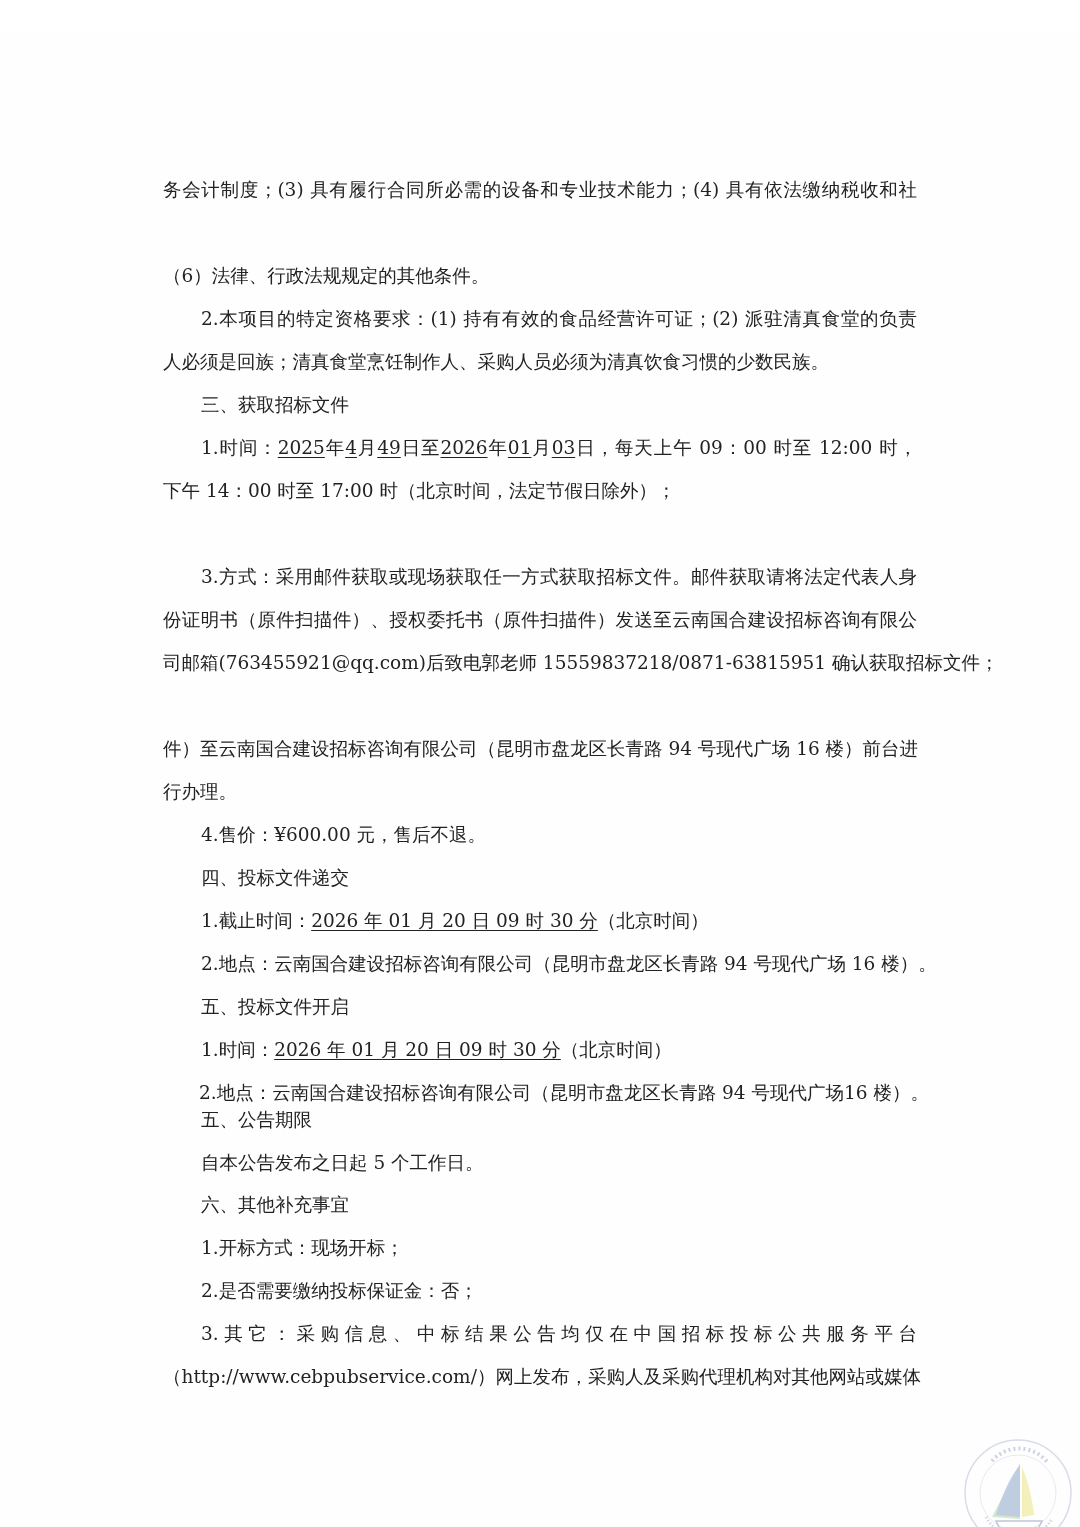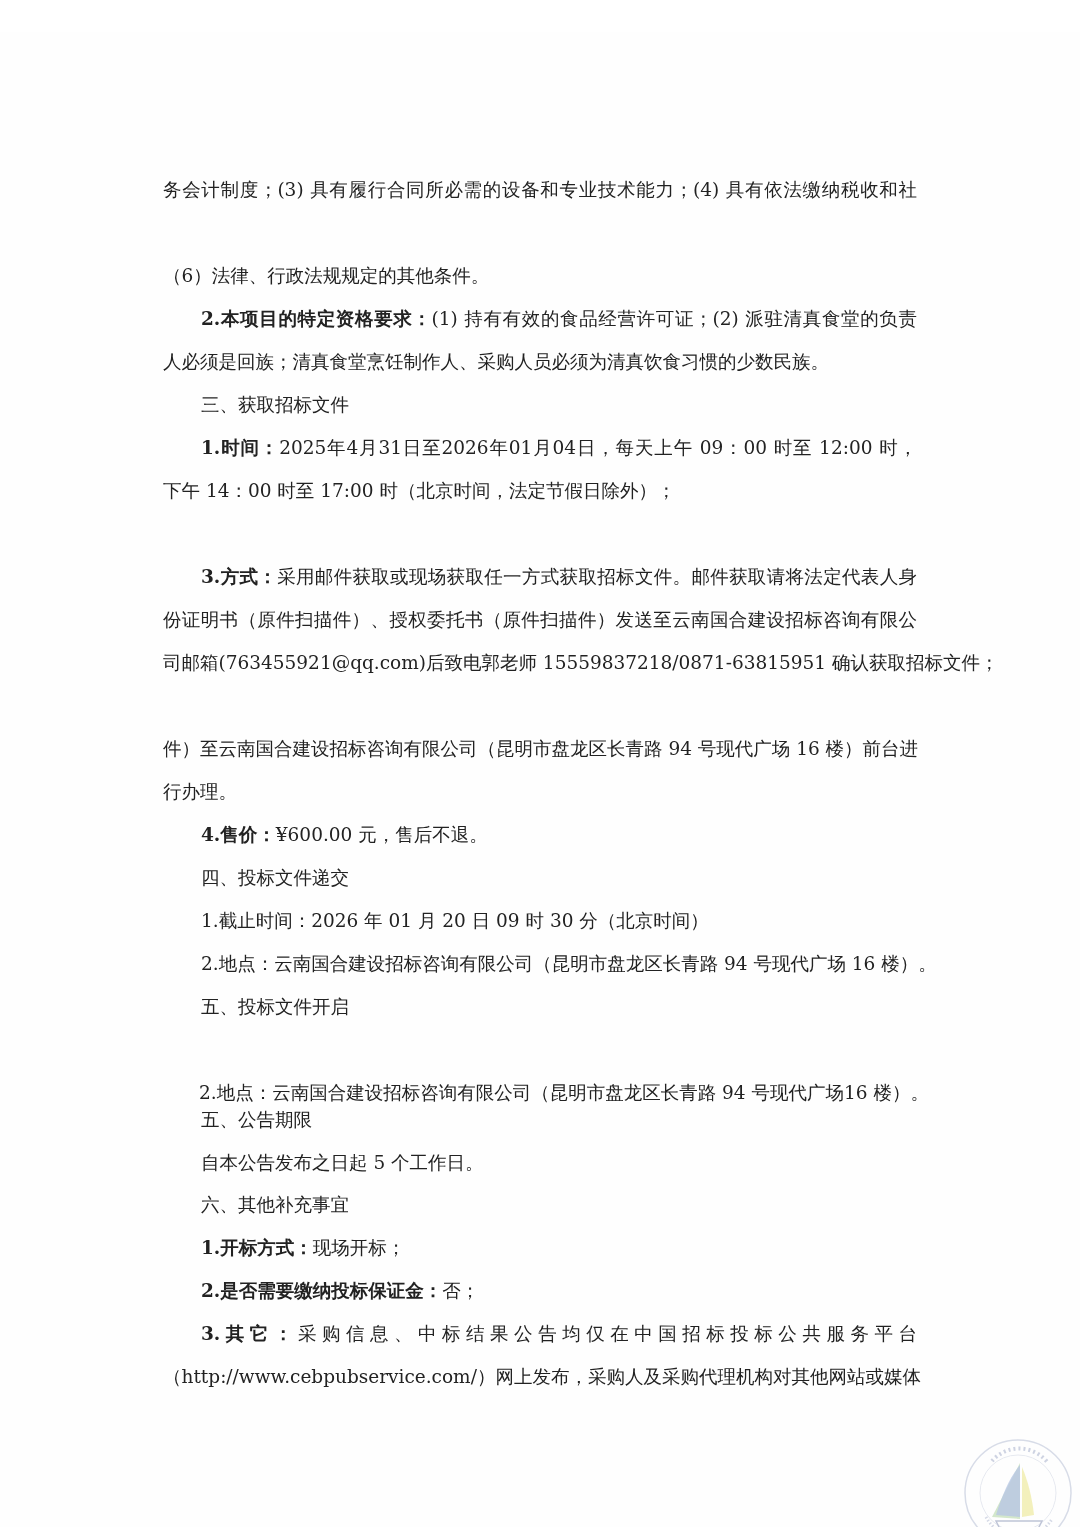--- a/index.html
+++ b/index.html
@@ -9,22 +9,22 @@
     color: #222222;
   }
   .page { position: absolute; left: 0; top: 0; width: 1080px; height: 1527px; background: #fefefe; margin-top: 32px; }
   .line {
     position: absolute; left: 163px; width: 754px;
     font-size: 18.5px; line-height: 26px; height: 26px;
     white-space: nowrap; letter-spacing: 0px;
   }
   .line.just { text-align: justify; text-align-last: justify; }
   .line.indent { left: 201px; width: 716px; }
-  .b { font-weight: bold; }
-  .u { text-underline-offset: 3px; text-decoration-thickness: 1px; }
+  .b { font-weight: normal; }
+  .u { text-decoration: underline; text-underline-offset: 3px; text-decoration-thickness: 1px; }
   .h { font-weight: normal; }
   .seal {
     position: absolute; left: 962px; top: 1405px; width: 112px; height: 112px;
     opacity: 0.55;
   }
 </style>
 </head>
 <body>
 
 <div class="page">
@@ -33,21 +33,21 @@
   <div class="line" style="top:231px">（6）法律、行政法规规定的其他条件。</div>
 
   <div class="line indent just" style="top:274px">
     <span class="b">2.本项目的特定资格要求：</span><span>(1) 持有有效的食品经营许可证；(2) 派驻清真食堂的负责</span>
   </div>
   <div class="line" style="top:317px">人必须是回族；清真食堂烹饪制作人、采购人员必须为清真饮食习惯的少数民族。</div>
 
   <div class="line indent h" style="top:360px">三、获取招标文件</div>
 
   <div class="line indent just" style="top:403px">
-    <span class="b">1.时间：</span><span class="u">2025</span><span>年</span><span class="u">4</span><span>月</span><span class="u">31</span><span>日至</span><span class="u">2026</span><span>年</span><span class="u">01</span><span>月</span><span class="u">04</span><span>日</span><span>，每天上午 09：00 时至 12:00 时，</span>
+    <span class="b">1.时间：</span><span class="u">2025</span><span>年</span><span class="u">4</span><span>月</span><span class="u">49</span><span>日至</span><span class="u">2026</span><span>年</span><span class="u">01</span><span>月</span><span class="u">03</span><span>日</span><span>，每天上午 09：00 时至 12:00 时，</span>
   </div>
   <div class="line" style="top:446px">下午 14：00 时至 17:00 时（北京时间，法定节假日除外）；</div>
 
 
   <div class="line indent just" style="top:532px">
     <span class="b">3.方式：</span><span>采用邮件获取或现场获取任一方式获取招标文件。邮件获取请将法定代表人身</span>
   </div>
   <div class="line just" style="top:575px">份证明书（原件扫描件）、授权委托书（原件扫描件）发送至云南国合建设招标咨询有限公</div>
   <div class="line just" style="top:618px">司邮箱(763455921@qq.com)后致电郭老师 15559837218/0871-63815951 确认获取招标文件；</div>
   <div class="line just" style="top:704px">件）至云南国合建设招标咨询有限公司（昆明市盘龙区长青路 94 号现代广场 16 楼）前台进</div>
@@ -59,20 +59,23 @@
 
   <div class="line indent h" style="top:833px">四、投标文件递交</div>
   <div class="line indent" style="top:876px">
     <span>1.截止时间：</span><span class="u">2026 年 01 月 20 日 09 时 30 分</span><span>（北京时间）</span>
   </div>
   <div class="line indent" style="top:919px">
     <span>2.地点：</span><span>云南国合建设招标咨询有限公司（昆明市盘龙区长青路 94 号现代广场 16 楼）。</span>
   </div>
 
   <div class="line indent h" style="top:962px">五、投标文件开启</div>
+  <div class="line indent" style="top:1005px">
+    <span>1.时间：</span><span class="u">2026 年 01 月 20 日 09 时 30 分</span><span>（北京时间）</span>
+  </div>
   <div class="line" style="top:1048px; left:199px; width:720px">
     <span>2.地点：</span><span>云南国合建设招标咨询有限公司（昆明市盘龙区长青路 94 号现代广场16 楼）。</span>
   </div>
 
   <div class="line indent h" style="top:1075px">五、公告期限</div>
   <div class="line indent" style="top:1118px">自本公告发布之日起 5 个工作日。</div>
 
   <div class="line indent h" style="top:1160px">六、其他补充事宜</div>
   <div class="line indent" style="top:1203px">
     <span class="b">1.开标方式：</span><span>现场开标；</span>

